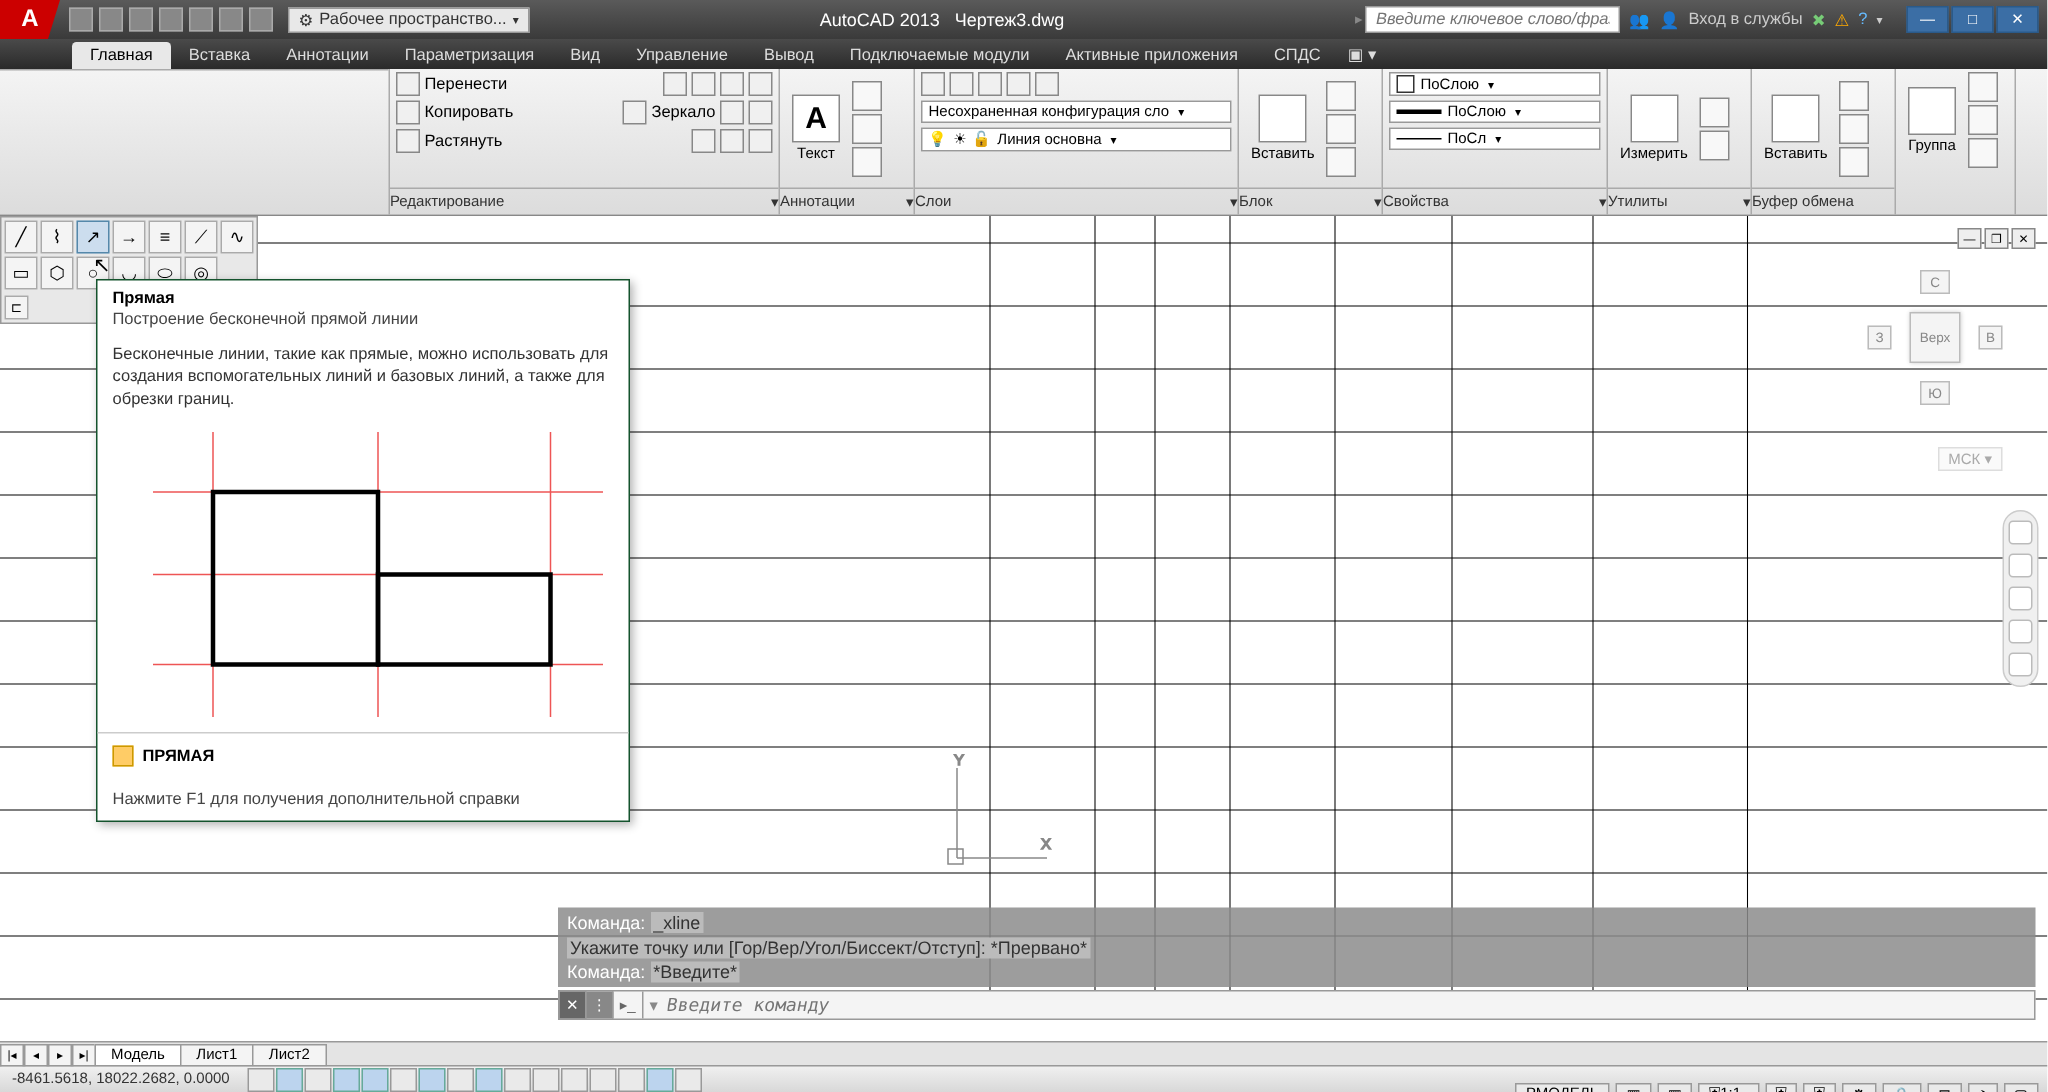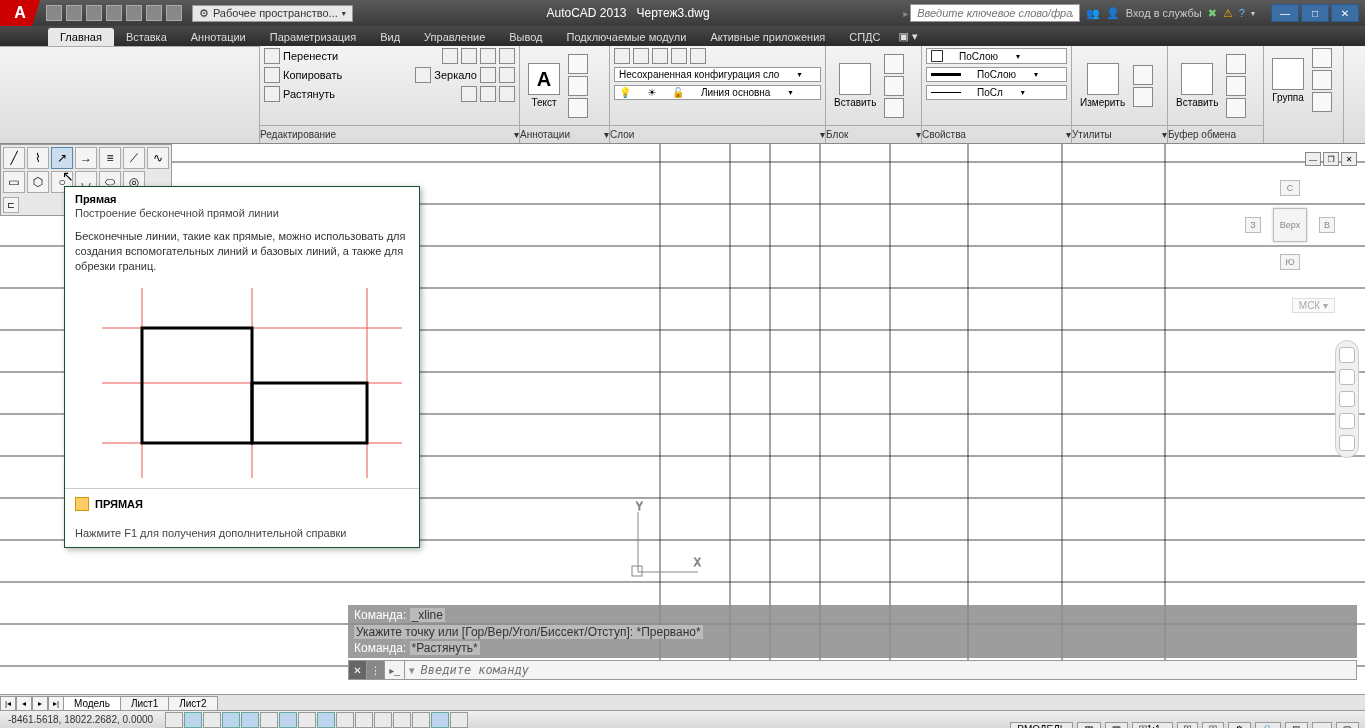--- a/index.html
+++ b/index.html
@@ -31,21 +31,21 @@
 .panel-body { flex:1; display:flex; align-items:center; padding:2px 4px; gap:4px; }
 .panel-title { height:18px; border-top:1px solid #aaa; display:flex; align-items:center; justify-content:space-between; font-size:10px; color:#333; gap:2px; }
 .big-btn { display:flex; flex-direction:column; align-items:center; gap:2px; padding:2px 4px; }
 .big-btn .ico { width:32px; height:32px; border:1px solid #888; background:#fff; }
 .big-btn span { font-size:10px; }
 .sm-col { display:flex; flex-direction:column; gap:2px; }
 .sm-btn { width:20px; height:20px; border:1px solid #888; background:#f8f8f8; }
 .sm-row { display:flex; gap:3px; align-items:center; }
 .sm-ico { width:16px; height:16px; border:1px solid #888; background:#f0f0f0; }
 .sm-label { font-size:11px; }
-.drop { background:#fff; border:1px solid #999; padding:1px 4px; font-size:10px; display:flex; align-items:center; gap:16px; }
+.drop { background:#fff; border:1px solid #999; padding:1px 4px; font-size:10px; display:flex; align-items:center; gap:4px; }
 .drop-arrow::after { content:"▾"; font-size:8px; margin-left:2px; }
 
 
 .draw-toolbar { position:absolute; top:144px; left:0; display:flex; flex-direction:column; gap:2px; background:#e8e8e8; border:1px solid #999; padding:2px; }
 .dt-row { display:flex; gap:2px; }
 .dt-btn { width:22px; height:22px; border:1px solid #aaa; background:#f4f4f4; display:flex; align-items:center; justify-content:center; font-size:12px; }
 .dt-btn.sel { background:#cde; border-color:#58a; }
 .pin-btn { width:16px; height:16px; border:1px solid #aaa; background:#f4f4f4; margin-top:2px; font-size:9px; display:flex; align-items:center; justify-content:center; }
 
 
@@ -75,21 +75,21 @@
 .tooltip .tt-title { padding:6px 10px 2px; font-weight:bold; }
 .tooltip .tt-sub { padding:0 10px 10px; color:#444; }
 .tooltip .tt-body { padding:0 10px 10px; color:#333; line-height:1.35; }
 .tooltip .tt-img { margin:4px 10px 10px; height:190px; background:#fff; border:none; position:relative; }
 .tooltip .tt-footer { border-top:1px solid #ccc; padding:8px 10px; }
 .tooltip .tt-cmd { font-weight:bold; display:flex; align-items:center; gap:6px; }
 .tooltip .tt-cmd-ico { width:14px; height:14px; background:#fc6; border:1px solid #c90; }
 .tooltip .tt-help { margin-top:16px; color:#444; }
 
 
-.cmd-area { position:absolute; bottom:48px; left:348px; right:8px; }
+.cmd-area { position:absolute; bottom:48px; left:372px; right:8px; }
 .cmd-hist { background:rgba(140,140,140,.85); color:#fff; font-family:Consolas,monospace; font-size:12px; padding:2px 6px; line-height:1.35; }
 .cmd-hist .hl { background:#bbb; color:#333; padding:0 2px; }
 .cmd-input-row { display:flex; align-items:center; background:#f4f4f4; border:1px solid #999; margin-top:2px; }
 .cmd-input-row .cx { width:18px; height:18px; background:#666; color:#fff; display:flex; align-items:center; justify-content:center; font-size:10px; border-right:1px solid #999; }
 .cmd-input-row .prompt-ico { width:20px; height:18px; display:flex; align-items:center; justify-content:center; font-size:10px; border-right:1px solid #999; color:#666; }
 .cmd-input-row input { flex:1; border:none; background:transparent; font-family:Consolas,monospace; font-size:12px; padding:2px 6px; font-style:italic; color:#888; outline:none; }
 
 
 .layout-tabs { position:absolute; bottom:16px; left:0; right:0; height:18px; background:#e4e4e4; border-top:1px solid #999; display:flex; align-items:center; }
 .lt-nav { display:flex; }
@@ -448,21 +448,21 @@
   <div></div>
   <div></div>
   <div></div>
   <div></div>
 </div>
 
 <div class="cmd-area">
   <div class="cmd-hist">
     <div><span>Команда: </span><span class="hl">_xline</span></div>
     <div><span class="hl">Укажите точку или [Гор/Вер/Угол/Биссект/Отступ]: *Прервано*</span></div>
-    <div><span>Команда: </span><span class="hl">*Растянуть*</span></div>
+    <div><span>Команда: </span><span class="hl">*Введите*</span></div>
   </div>
   <div class="cmd-input-row">
     <div class="cx">✕</div>
     <div class="cx" style="background:#888;">⋮</div>
     <div class="prompt-ico">▸_</div>
     <span style="color:#888;padding-left:4px;">▾</span>
     <input placeholder="Введите команду" style="">
   </div>
 </div>
 

